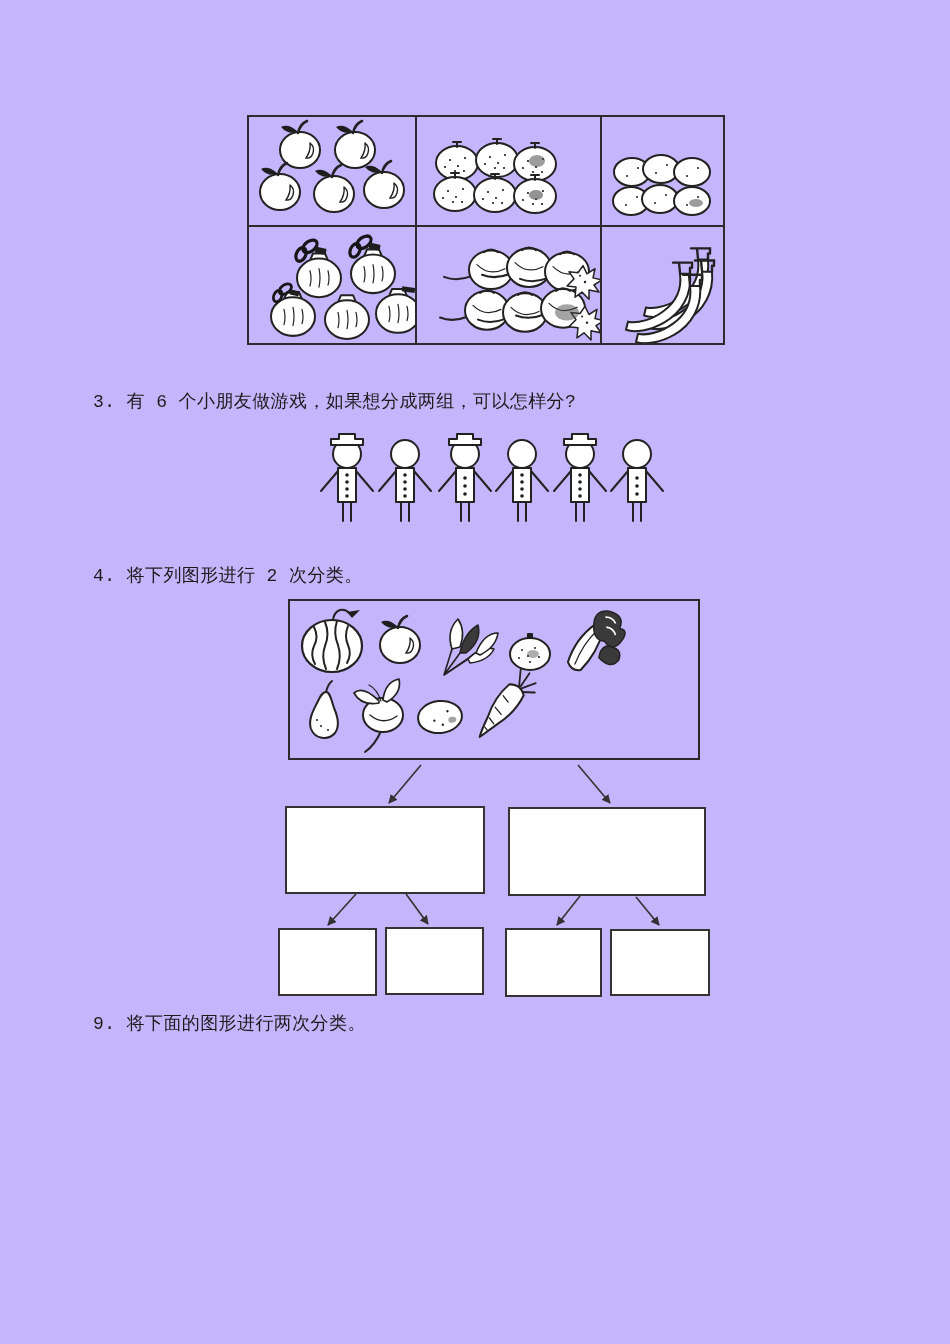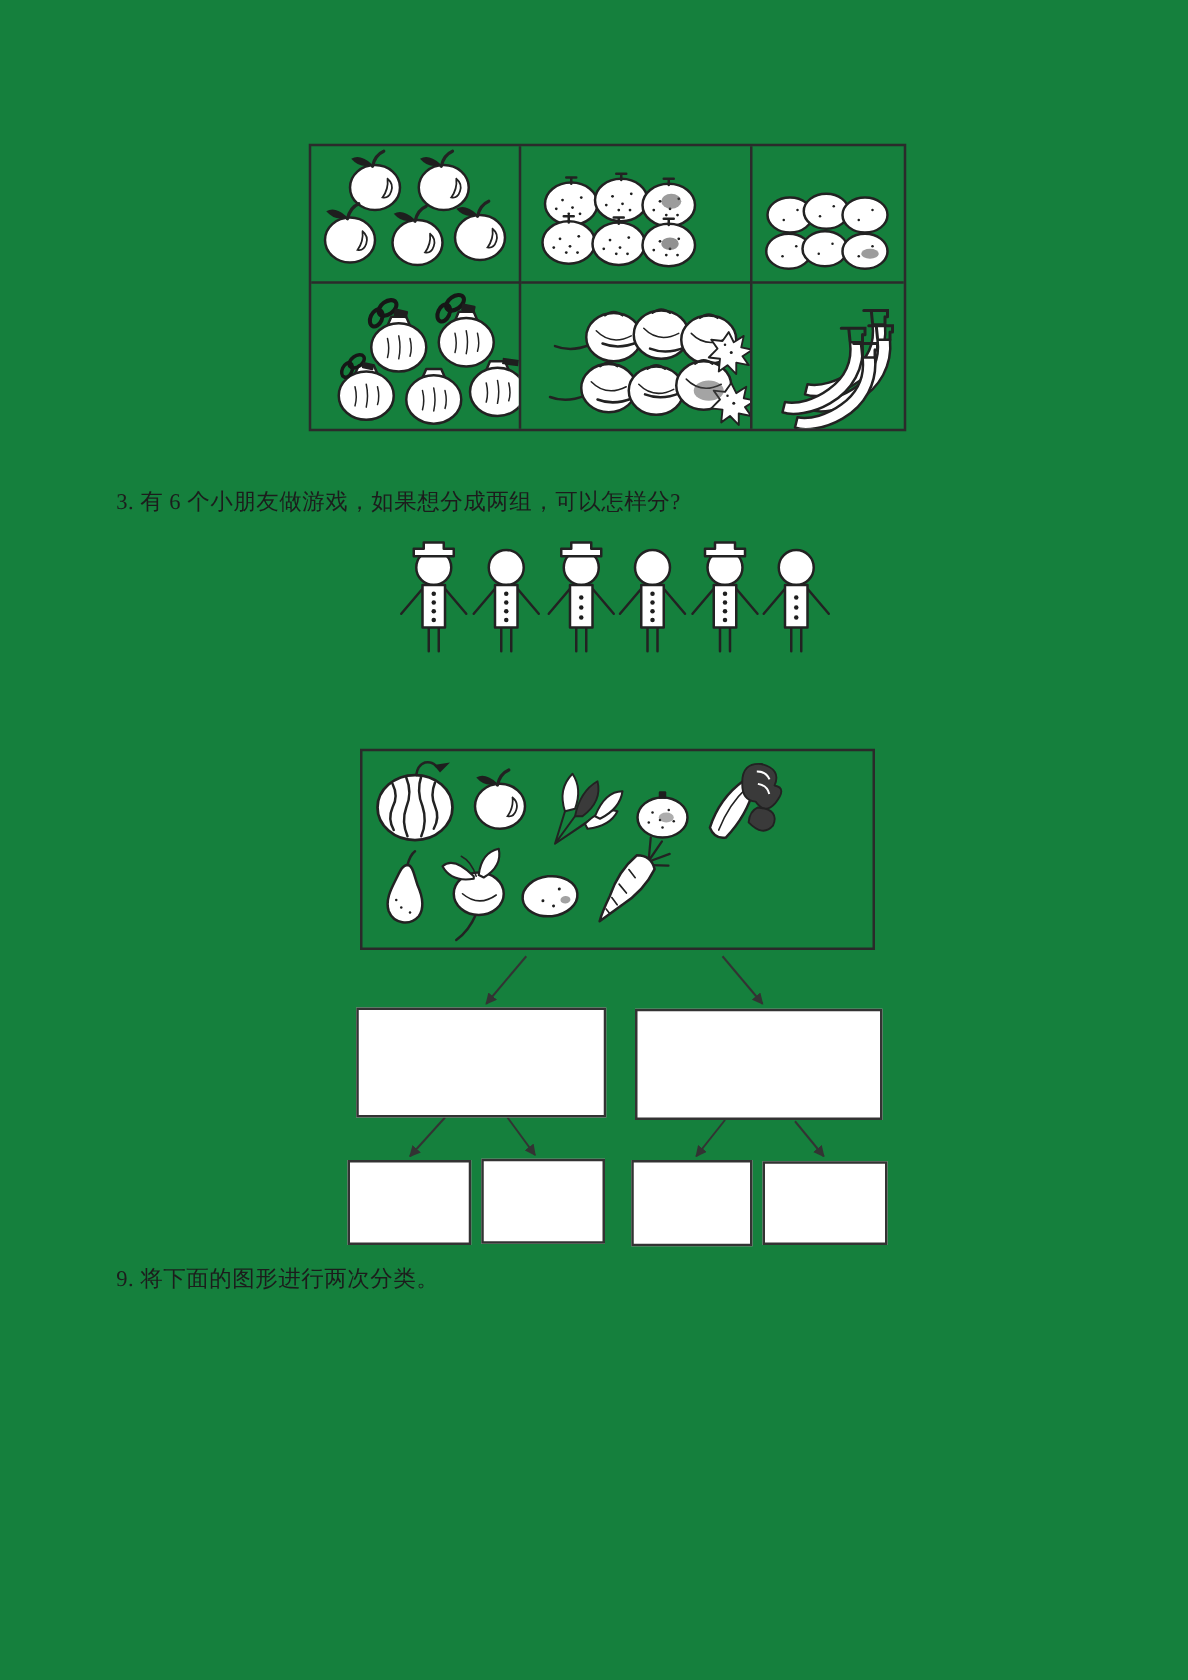--- a/index.html
+++ b/index.html
@@ -1,17 +1,17 @@
 <!DOCTYPE html>
 <html><head>
 <meta charset="utf-8">
 <style>
   html,body{margin:0;padding:0;background:#fff;}
-  #page{position:relative;width:950px;height:1344px;background:#15803d;overflow:hidden;
-        font-family:Liberation Serif, serif;color:#1c1c1c;}
+  #page{position:relative;width:950px;height:1344px;background:#c4b5fd;overflow:hidden;
+        font-family:Liberation Mono, monospace;color:#1c1c1c;}
   .q{position:absolute;margin:0;font-size:18px;letter-spacing:.4px;white-space:nowrap;color:#1c1c1c;}
   #q3{left:93px;top:389px;}
   #q4{left:93px;top:563px;}
   #q5{left:93px;top:1011px;}
 
   
   .ftable{position:absolute;left:247px;top:115px;width:478px;height:230px;
           border:2px solid #2b2b2b;box-sizing:border-box;display:flex;flex-direction:column;}
   .frow{display:flex;}
   .frow.r1{height:110px;}
@@ -214,20 +214,21 @@
       <use href="#sym-hat" x="37"></use>
     <use href="#sym-kid4" x="95"></use>
     <use href="#sym-kid3" x="155"></use>
       <use href="#sym-hat" x="155"></use>
     <use href="#sym-kid4" x="212"></use>
     <use href="#sym-kid4" x="270"></use>
       <use href="#sym-hat" x="270"></use>
     <use href="#sym-kid3" x="327"></use>
   </svg>
 
+  <p class="q" id="q4">4. 将下列图形进行 2 次分类。</p>
 
   <div class="itembox">
     <svg viewBox="0 0 408 157" preserveAspectRatio="none">
       <g transform="translate(42,45)">
         <ellipse rx="30" ry="26" class="wf" style="stroke-width:2.2"></ellipse>
         <path d="M-18,-19 q5,10 0,19 q-4,9 1,18 M-7,-24 q5,12 0,24 q-4,11 1,23 M5,-25 q-4,12 1,24 q4,12 -1,24 M16,-20 q-4,10 0,19 q4,9 -1,18" class="st"></path>
         <path d="M1,-26 q1,-8 7,-10 q6,-1 9,3" class="st"></path>
         <path d="M15,-34 l13,-2 l-8,8 Z" class="dk"></path>
       </g>
       <g transform="translate(110,44)">

